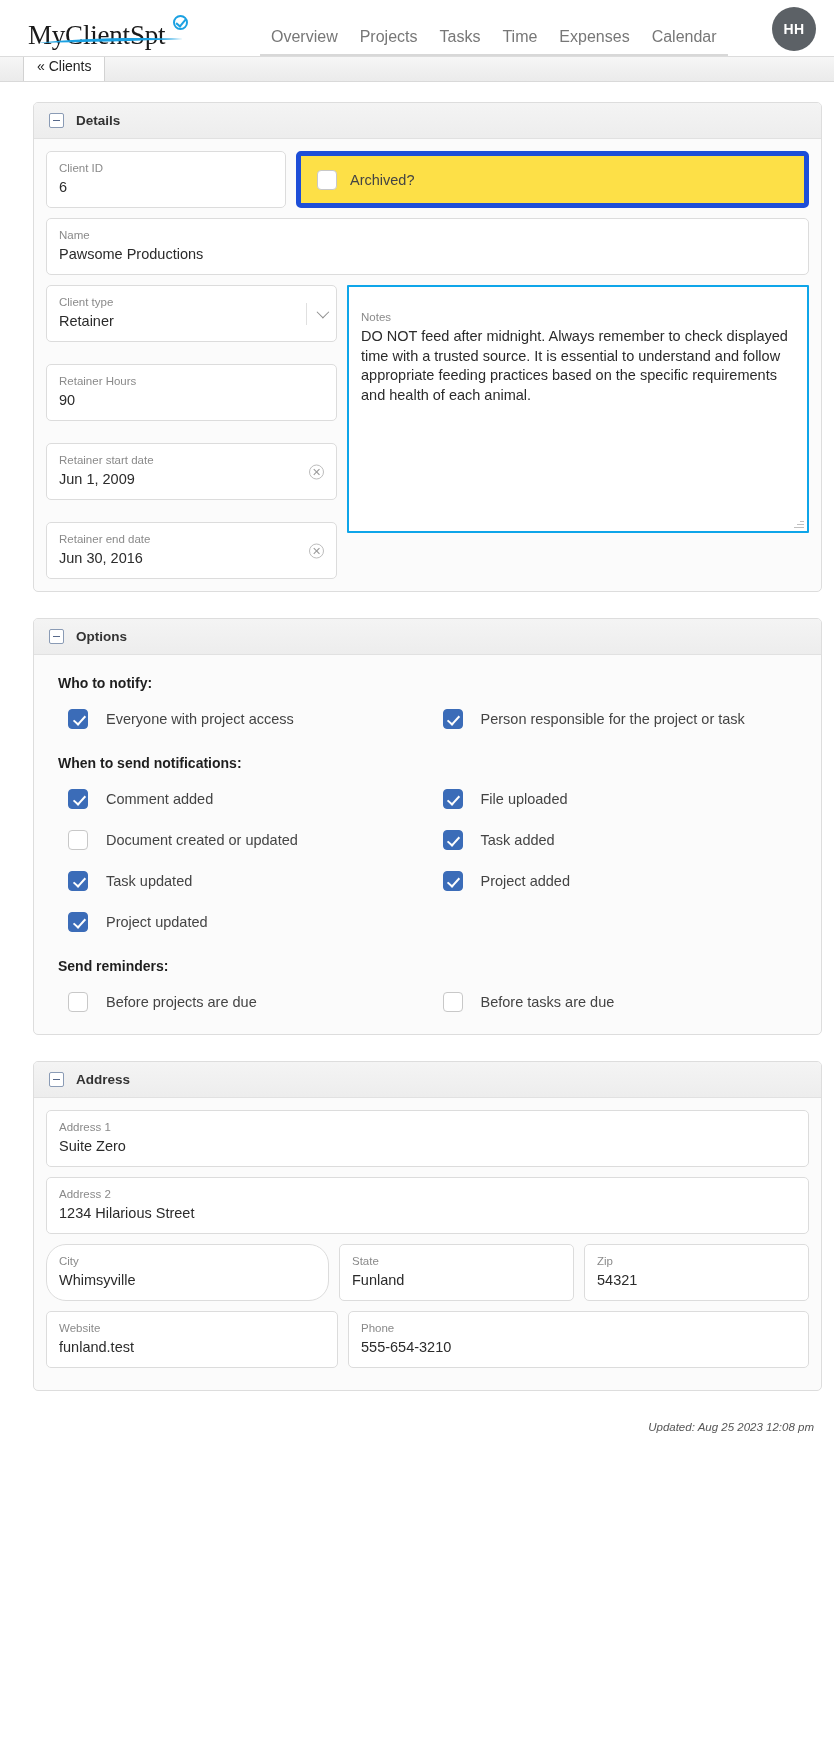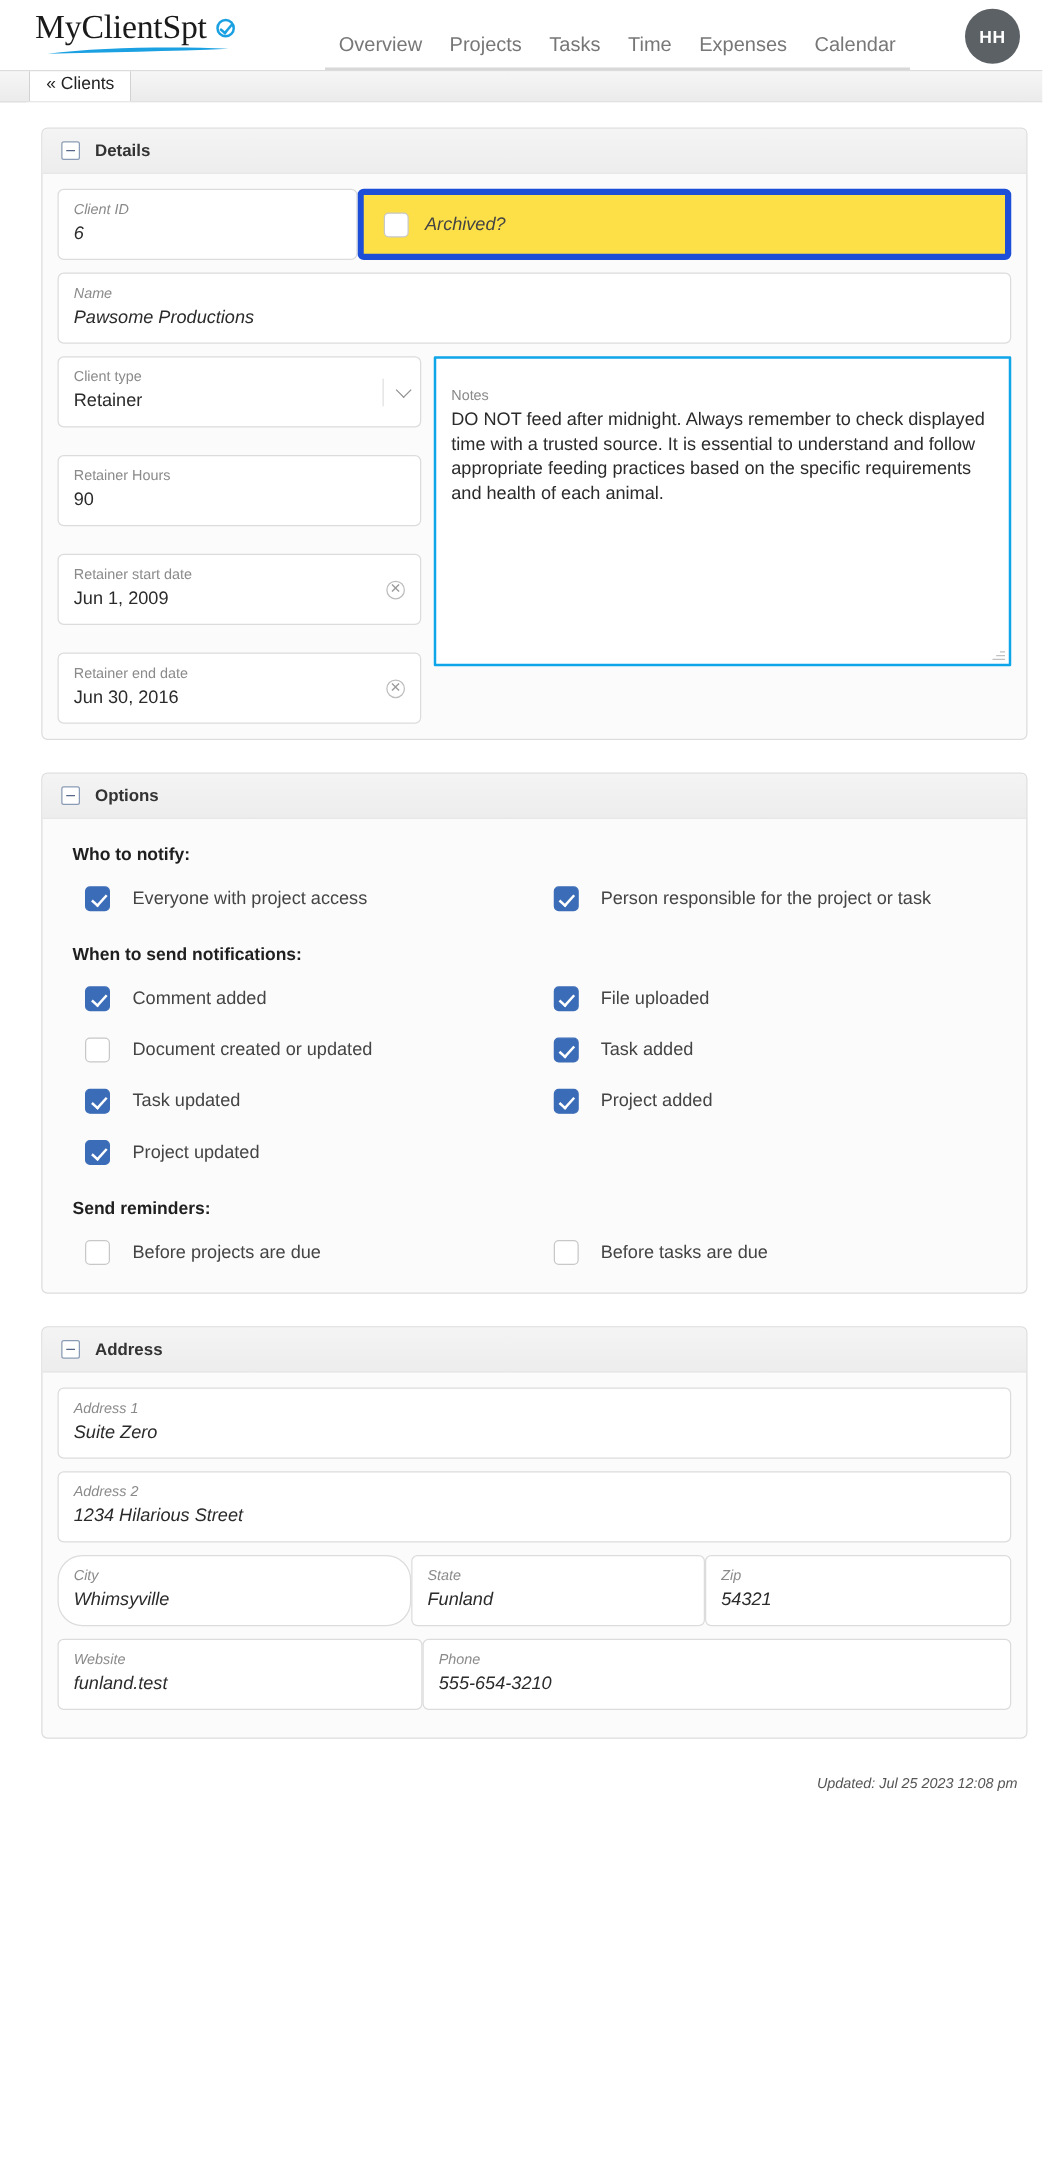--- a/index.html
+++ b/index.html
@@ -19,21 +19,21 @@
     align-items: center;
     position: relative;
     border-bottom: 1px solid #dcdcdc;
   }
   .logo-wrap {
     margin-left: 28px;
     position: relative;
     width: 190px;
     height: 44px;
     display: flex;
-    align-items: flex-start;
+    align-items: flex-end;
   }
   .logo-text {
     font-family: "Liberation Serif", serif;
     font-size: 27px;
     line-height: 30px;
     color: #1a1a1a;
     letter-spacing: -0.2px;
     white-space: nowrap;
   }
   .logo-check {
@@ -156,21 +156,21 @@
     background: #56688a;
   }
   .card-title {
     font-size: 13.5px;
     font-weight: bold;
     color: #333333;
   }
   .card-body { padding: 12px; }
 
   
-  .row { display: flex; margin-bottom: 10px; font-style: italic; }
+  .row { display: flex; gap: 10px; margin-bottom: 10px; }
   .field {
     border: 1px solid #dcdcdc;
     border-radius: 5px;
     background: #ffffff;
     padding: 9px 12px 10px 12px;
     position: relative;
     min-height: 54px;
   }
   .field-label {
     font-size: 11.5px;
@@ -519,15 +519,15 @@
         </div>
         <div class="field f-grow">
           <div class="field-label">Phone</div>
           <div class="field-value">555-654-3210</div>
         </div>
       </div>
 
     </div>
   </div>
 
-  <div class="updated">Updated: Jul 25 2023 12:08 pm</div>
+  <div class="updated">Updated: Aug 25 2023 12:08 pm</div>
 
 </div>
 
 </body></html>

